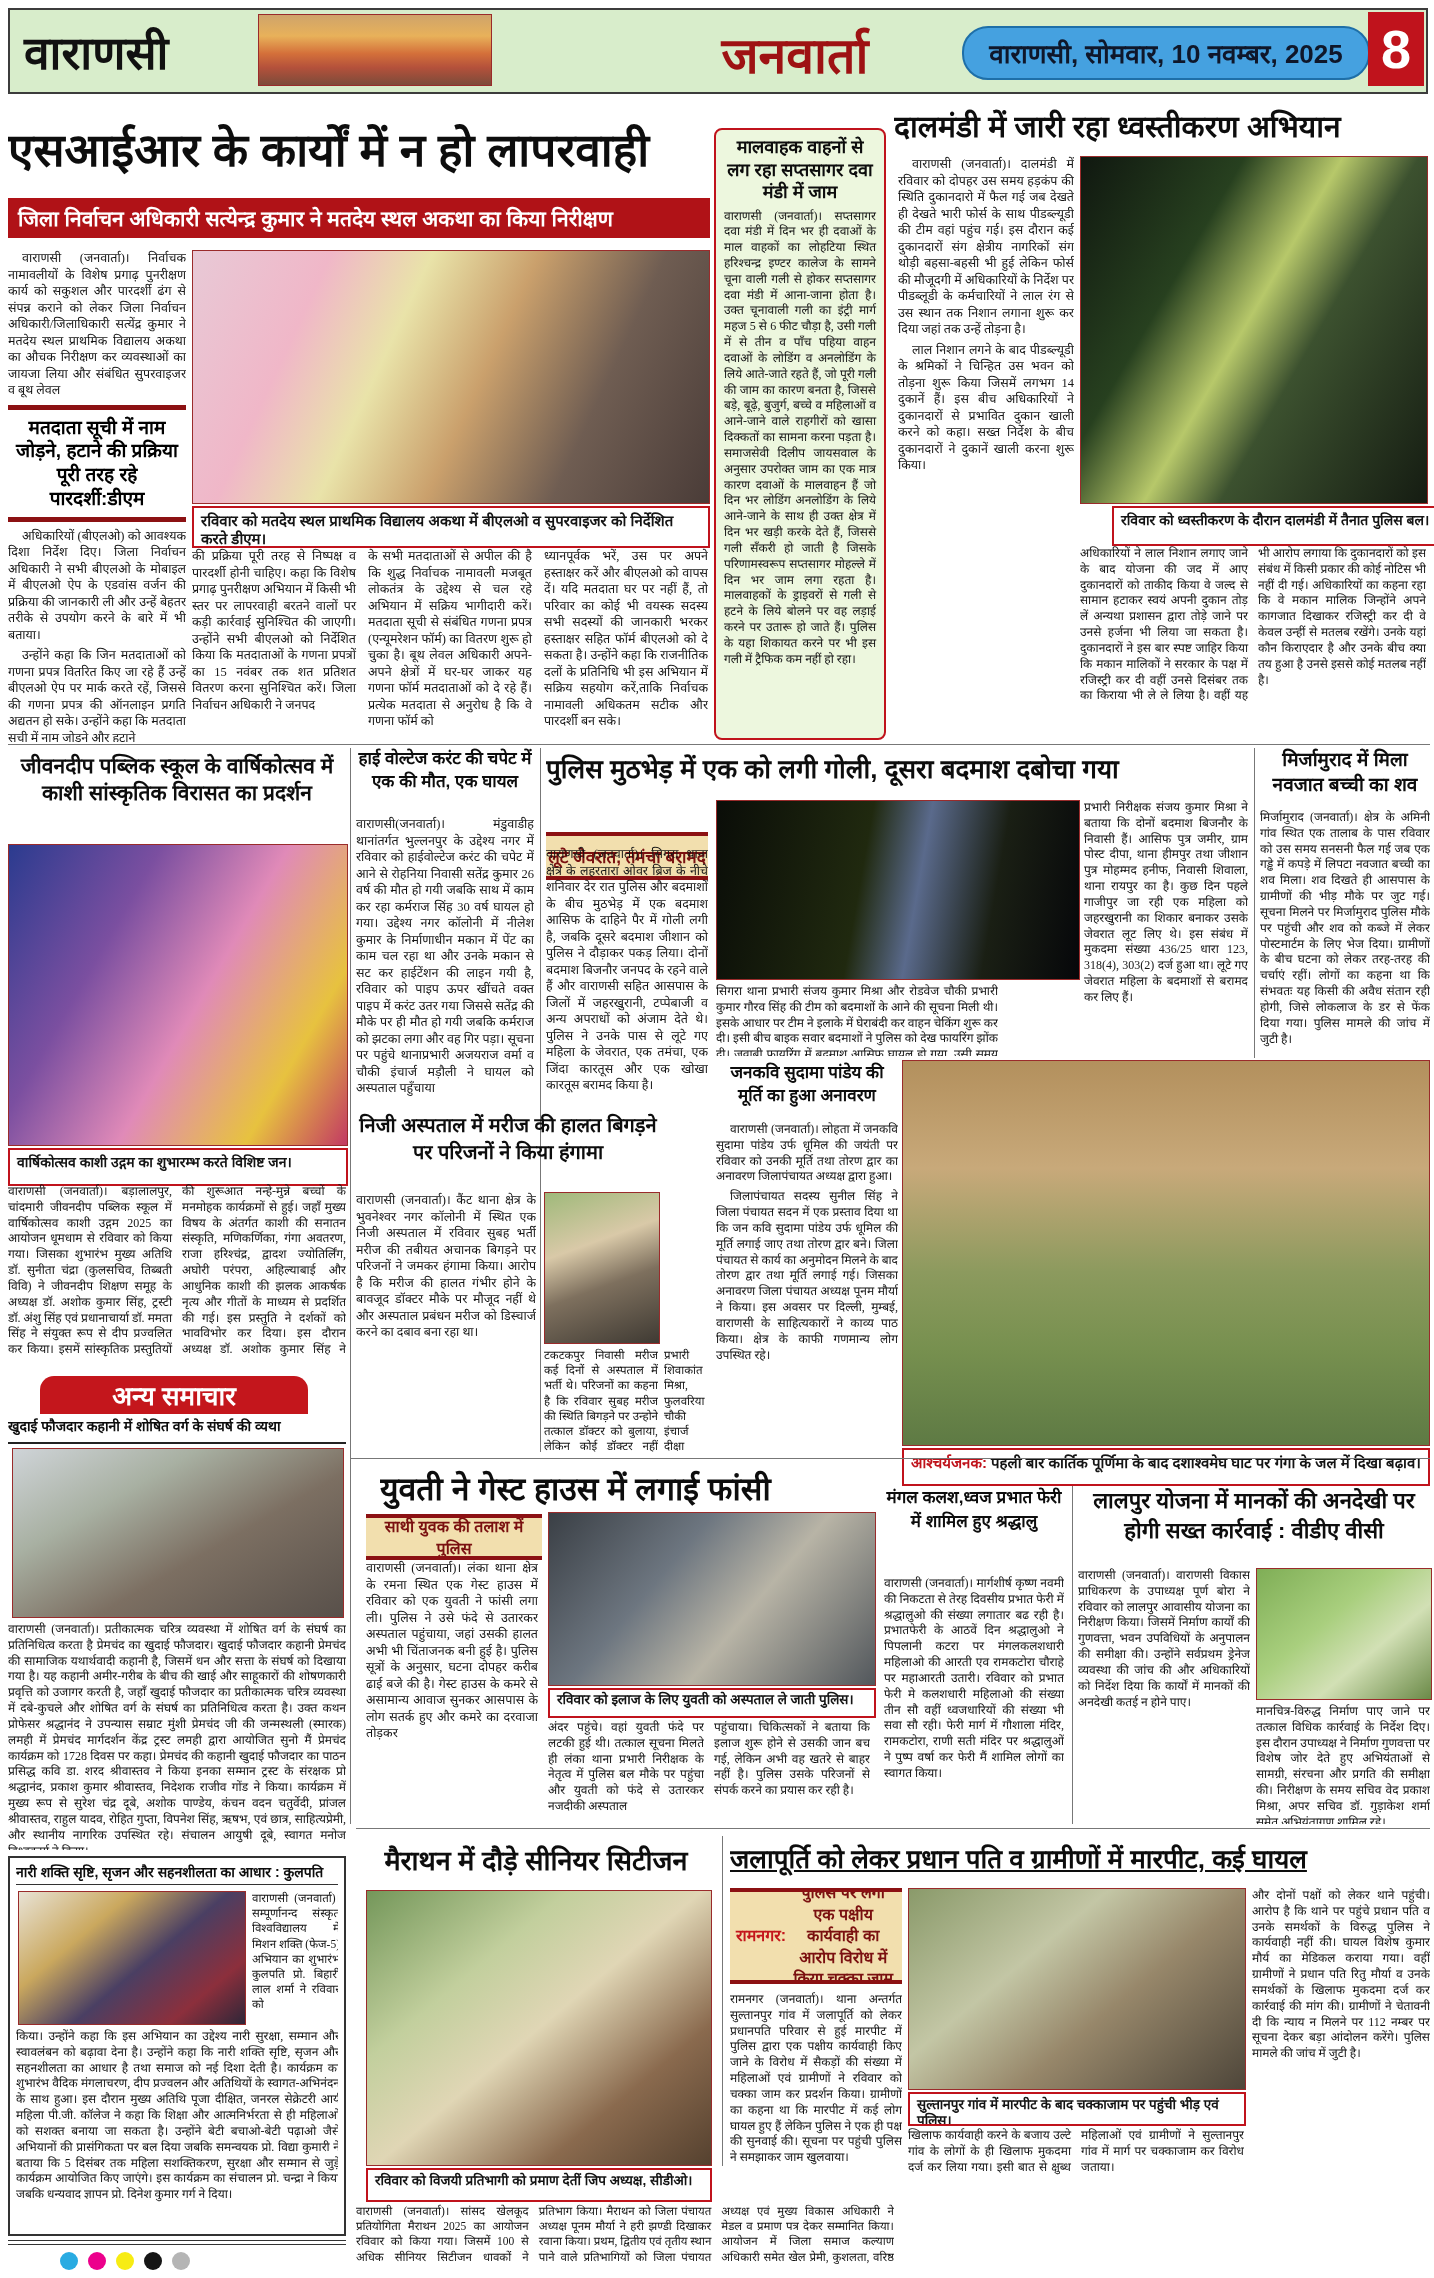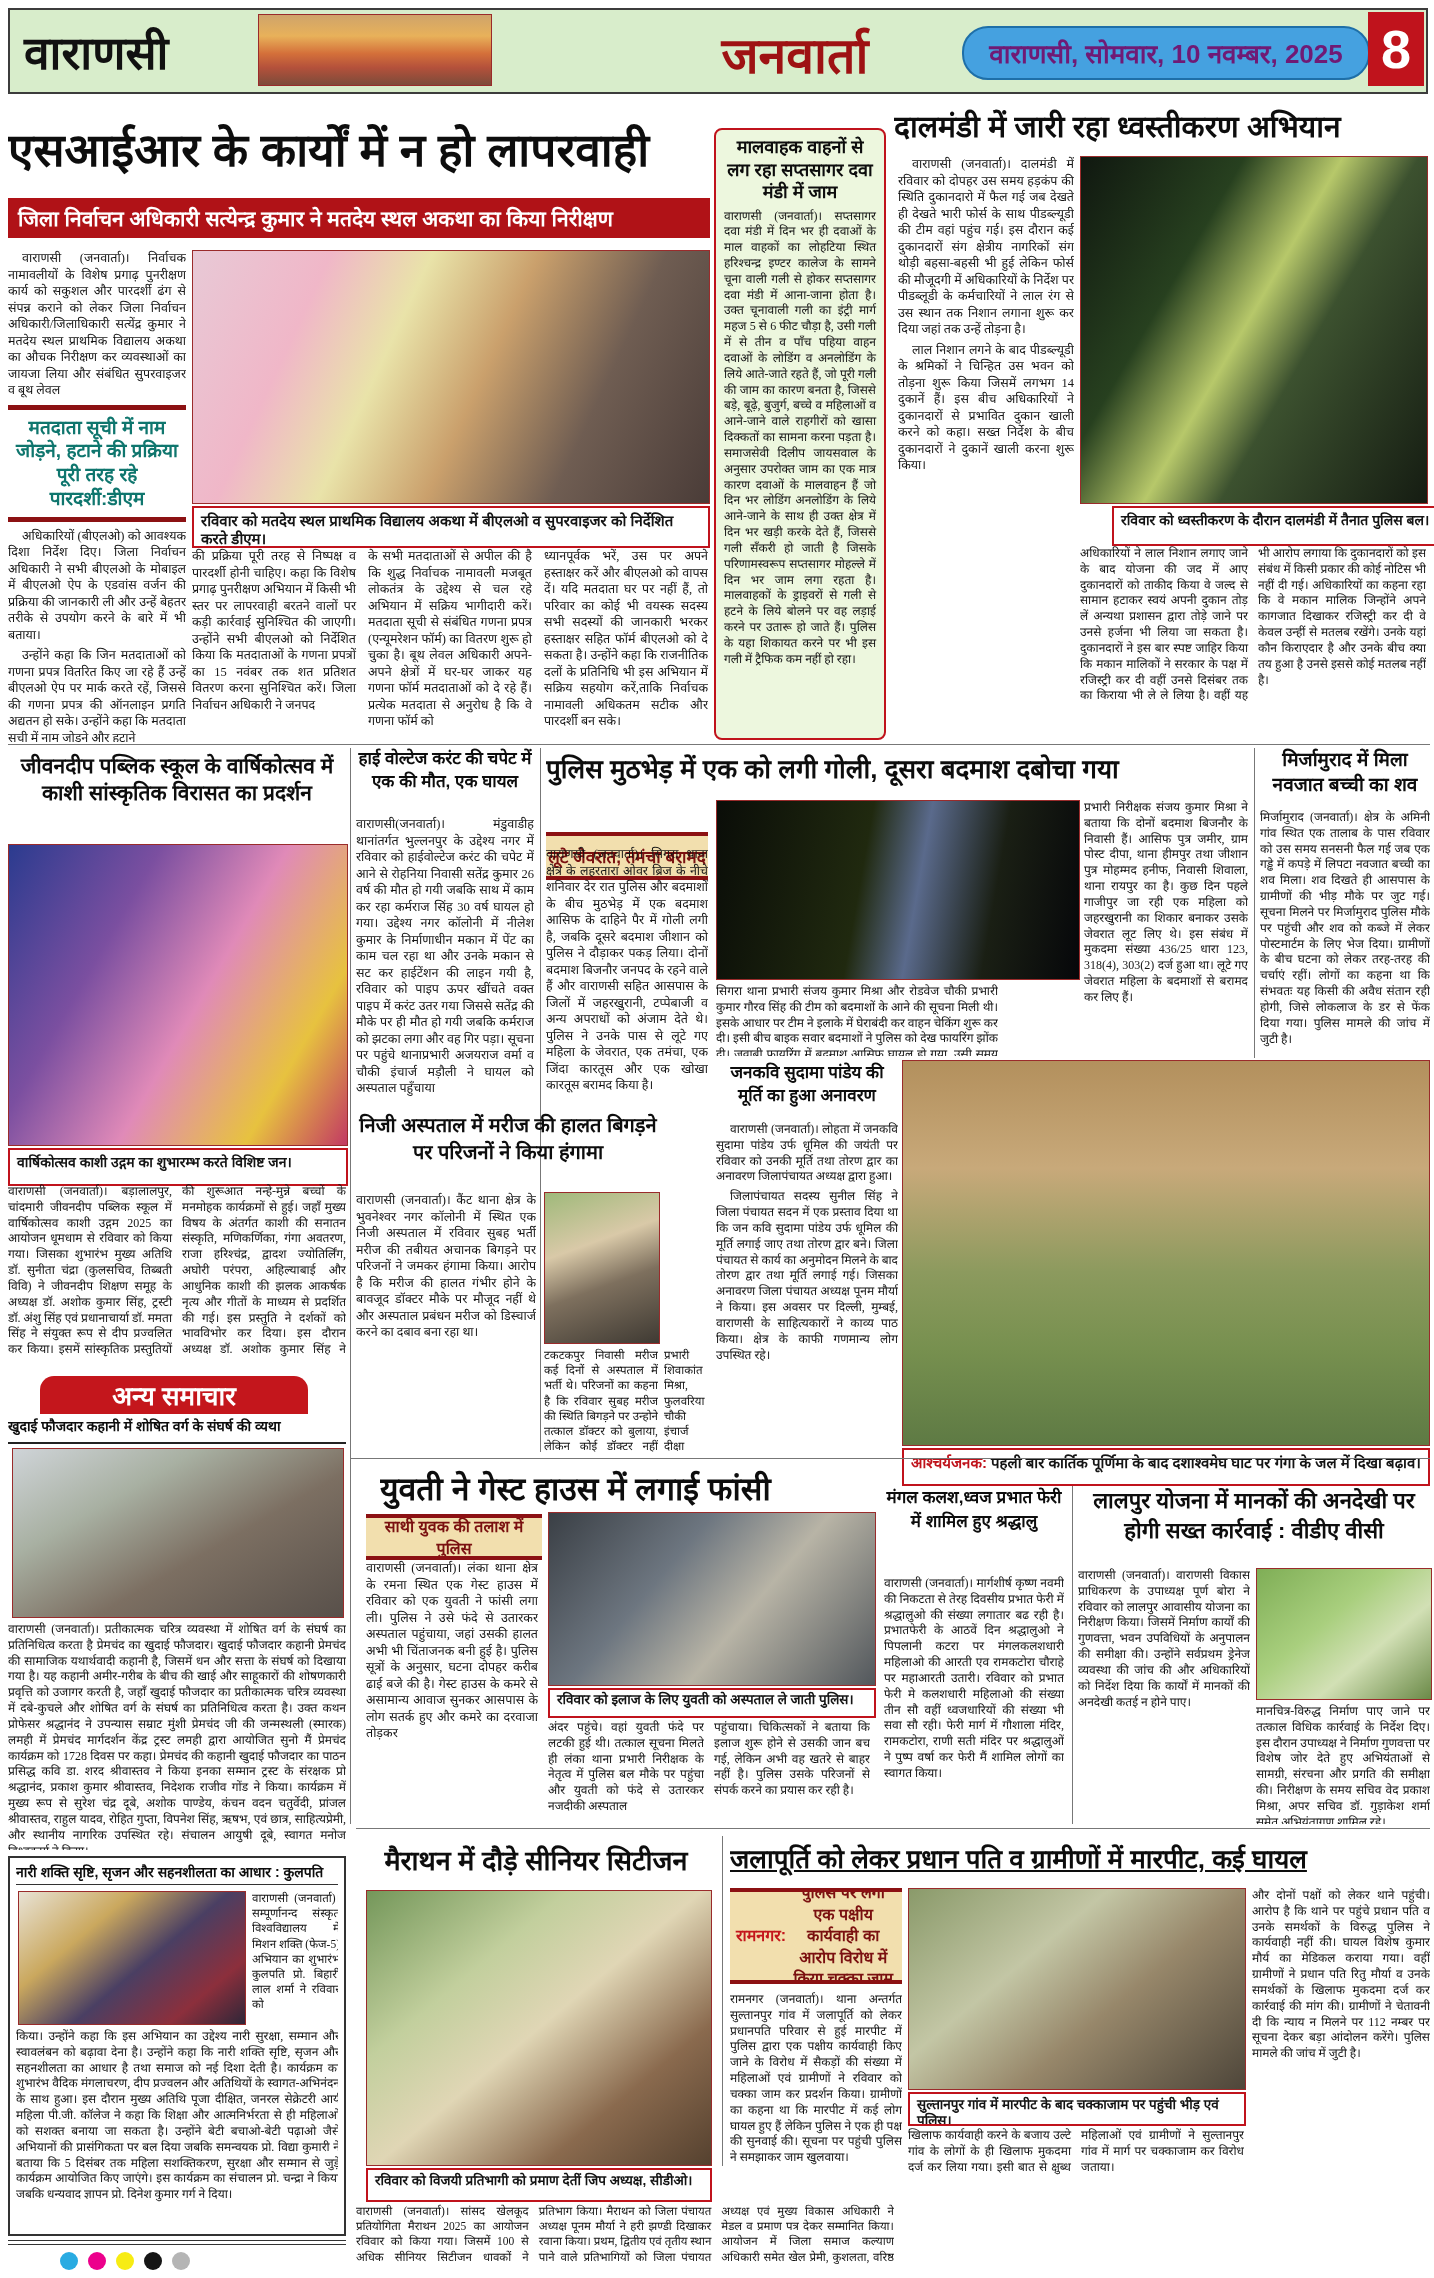--- a/index.html
+++ b/index.html
@@ -16,30 +16,30 @@
        font-family:"Liberation Sans","DejaVu Sans",sans-serif;}
   .vr{position:absolute;width:1px;background:#777;}
   .hr{position:absolute;height:1px;background:#777;}
   
   #masthead{left:8px;top:8px;width:1416px;height:82px;background:#d8edcb;border:2px solid #3c3c3c;}
   #region-title{position:absolute;left:14px;top:10px;font-size:46px;font-weight:bold;color:#111;
        font-family:"Liberation Sans","DejaVu Sans",sans-serif;}
   #paper-title{position:absolute;left:620px;top:10px;width:330px;text-align:center;font-size:50px;
        font-weight:bold;color:#9e1213;font-family:"Liberation Sans","DejaVu Sans",sans-serif;}
   #date-pill{position:absolute;left:952px;top:16px;width:404px;height:50px;background:#45a1e0;
-       border:2px solid #1e6fa8;border-radius:26px;color:#701a75;font-weight:bold;font-size:26px;
+       border:2px solid #1e6fa8;border-radius:26px;color:#0f172a;font-weight:bold;font-size:26px;
        display:flex;align-items:center;justify-content:center;
        font-family:"Liberation Sans","DejaVu Sans",sans-serif;}
   #page-num{position:absolute;right:2px;top:2px;width:56px;height:74px;background:#c0131c;color:#fff;
        font-size:54px;font-weight:bold;display:flex;align-items:center;justify-content:center;
        font-family:"Liberation Sans","DejaVu Sans",sans-serif;}
   .redband{background:#b01217;color:#fff;font-weight:bold;display:flex;align-items:center;
        padding:0 10px;font-family:"Liberation Sans","DejaVu Sans",sans-serif;}
   .boxhead{border-top:5px solid #8c1113;border-bottom:5px solid #8c1113;padding:6px 2px;margin:6px 0;
-       font-weight:bold;font-size:19px;line-height:1.25;text-align:center;color:#0f766e;
+       font-weight:bold;font-size:19px;line-height:1.25;text-align:center;color:#000000;
        font-family:"Liberation Sans","DejaVu Sans",sans-serif;}
   .tansub{background:#f2dfae;border-top:4px solid #8c1113;border-bottom:4px solid #8c1113;
        color:#7a1010;font-weight:bold;display:flex;align-items:center;justify-content:center;
        text-align:center;font-family:"Liberation Sans","DejaVu Sans",sans-serif;}
   .greenbox{background:#edf7de;border:2px solid #c0131c;border-radius:8px;}
   #anya-tab{background:#c4161c;color:#ffffff;font-weight:bold;font-size:26px;border-radius:14px 14px 0 0;
        display:flex;align-items:center;justify-content:center;
        font-family:"Liberation Sans","DejaVu Sans",sans-serif;}
   .dot{display:inline-block;width:18px;height:18px;border-radius:50%;margin-right:6px;}
   .d-c{background:#29abe2}.d-m{background:#ec008c}.d-y{background:#f7ec13}.d-k{background:#151515}.d-g{background:#b5b5b5}

